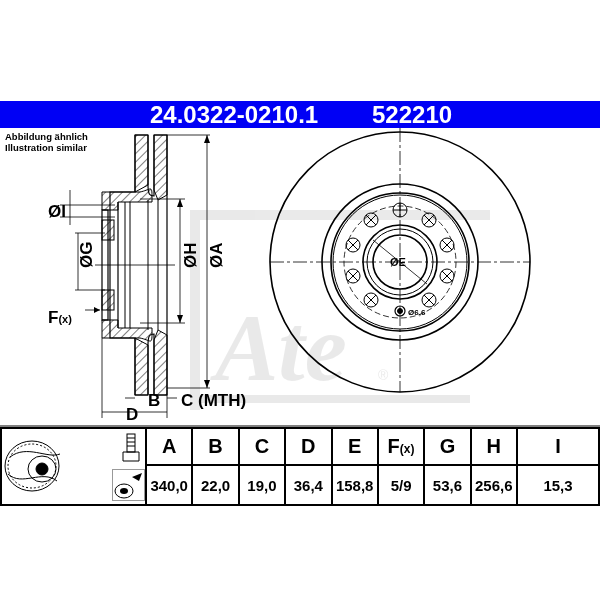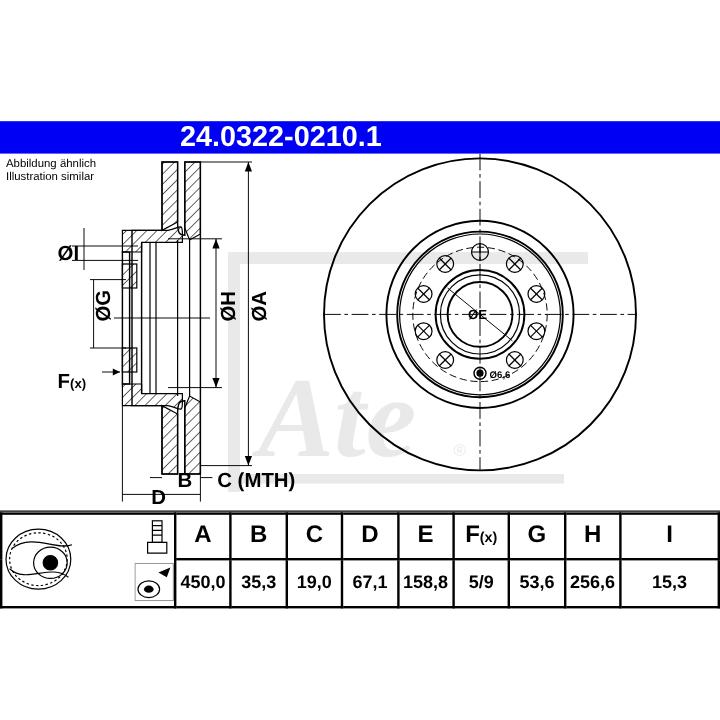--- a/index.html
+++ b/index.html
@@ -1,34 +1,35 @@
 <!DOCTYPE html>
 <html><head>
   <meta charset="utf-8">
   <style>
     html, body { margin: 0; padding: 0; background: #ffffff; }
     body { width: 600px; height: 600px; position: relative; overflow: hidden; font-family: "Liberation Sans", sans-serif; }
     .header-band { position: absolute; left: 0; top: 101px; width: 600px; height: 27px; background: #0000f5; }
     .header-text { position: absolute; top: 0; height: 27px; line-height: 28px; color: #ffffff; font-weight: bold; font-size: 24px; letter-spacing: 0px; }
     .part-number { left: 150px; }
     .ref-number { left: 372px; }
-    .caption { position: absolute; left: 5px; top: 131px; font-size: 9.5px; font-weight: normal; line-height: 11px; color: #000; }
+    .caption { position: absolute; left: 5px; top: 131px; font-size: 9.5px; font-weight: bold; line-height: 11px; color: #000; }
     svg.drawing { position: absolute; left: 0; top: 128px; }
     .spec-table { position: absolute; left: 0; top: 427px; width: 600px; height: 74px; border-collapse: collapse; table-layout: fixed; }
     .spec-table td { border: 2px solid #000; text-align: center; font-weight: bold; padding: 0; color: #000; }
     .spec-table tr.hdr td { height: 33px; font-size: 20px; }
     .spec-table tr.val td { height: 35px; font-size: 15px; }
     .spec-table td.img-cell { width: 143px; position: relative; border-right: 2px solid #000; }
     .fx-sub { font-size: 12px; font-weight: bold; }
   </style>
 </head>
 <body>
 
 <div class="header-band">
   <span class="header-text part-number">24.0322-0210.1</span>
+  <span class="header-text ref-number">522210</span>
 </div>
 
 <div class="caption">
   <div>Abbildung ähnlich</div>
   <div>Illustration similar</div>
 </div>
 
 <svg class="drawing" width="600" height="299" viewBox="0 128 600 299">
   <defs>
     <pattern id="hatch" patternUnits="userSpaceOnUse" width="6" height="6" patternTransform="rotate(45)">
@@ -183,24 +184,24 @@
     <td>B</td>
     <td>C</td>
     <td>D</td>
     <td>E</td>
     <td><span>F</span><span class="fx-sub">(x)</span></td>
     <td>G</td>
     <td>H</td>
     <td style="width:80px">I</td>
   </tr>
   <tr class="val">
-    <td>450,0</td>
-    <td>35,3</td>
+    <td>340,0</td>
+    <td>22,0</td>
     <td>19,0</td>
-    <td>67,1</td>
+    <td>36,4</td>
     <td>158,8</td>
     <td>5/9</td>
     <td>53,6</td>
     <td>256,6</td>
     <td>15,3</td>
   </tr>
 </tbody>
   </table>
 
 </body></html>

